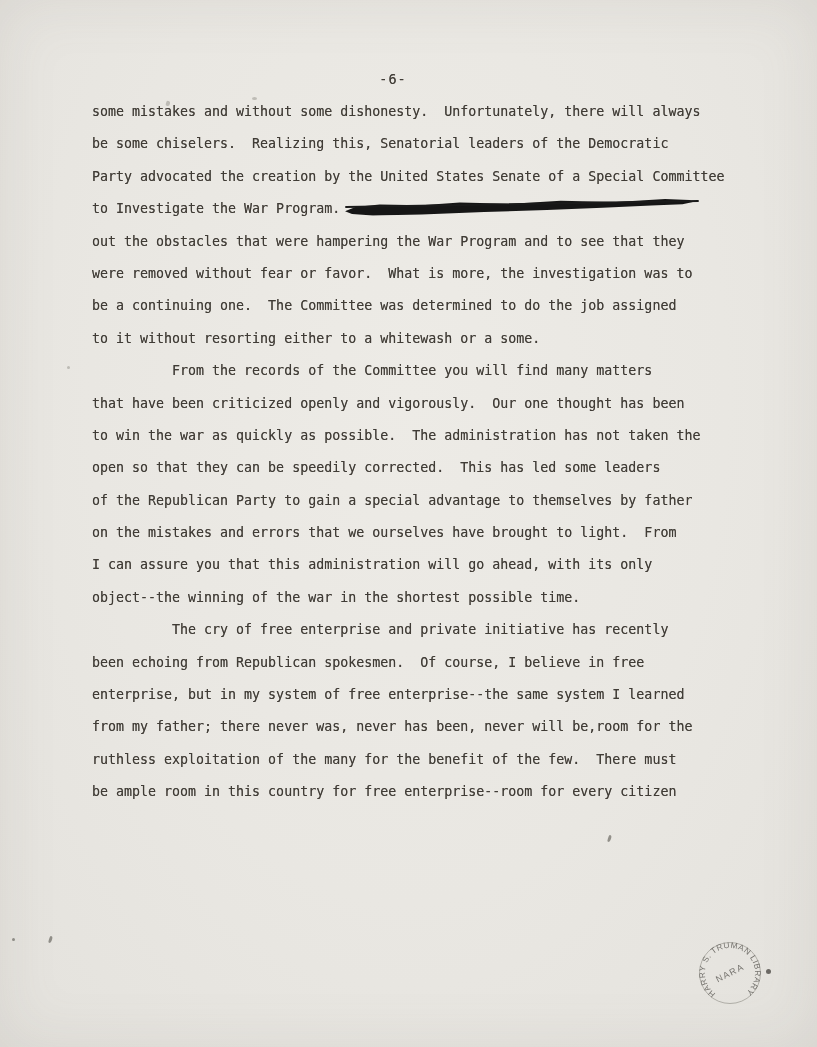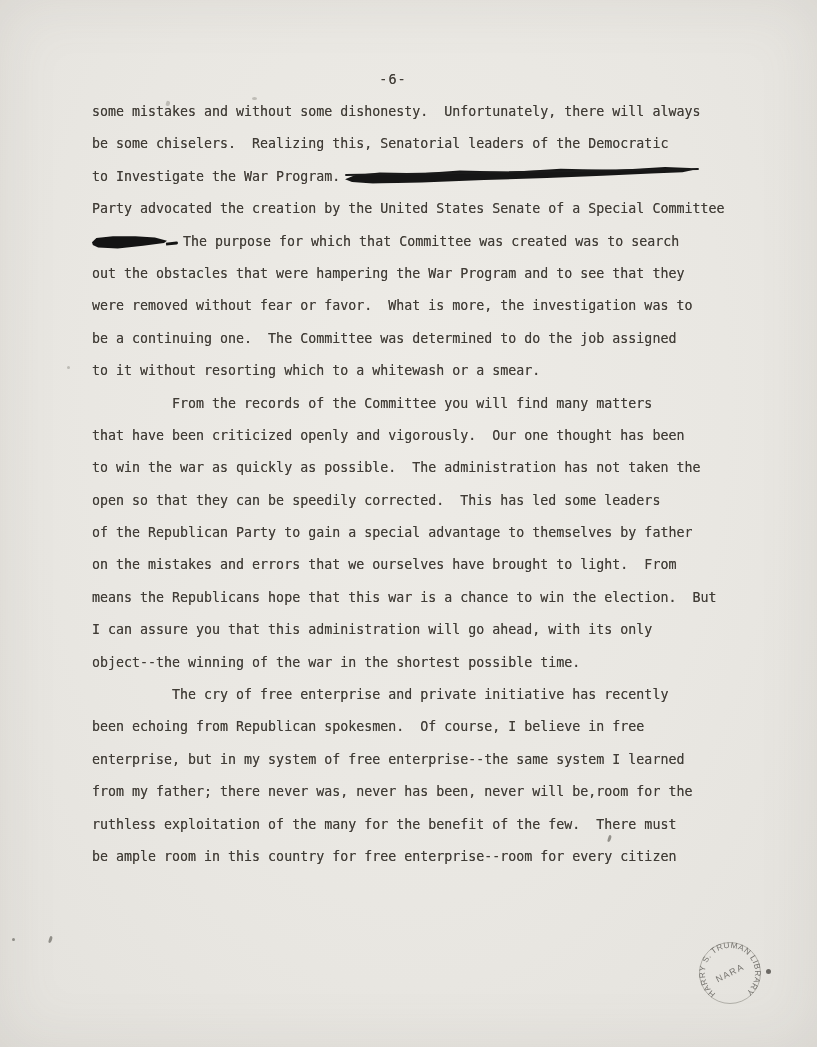--- a/index.html
+++ b/index.html
@@ -55,34 +55,32 @@
 </head>
 <body>
 
 <div class="paper">
 
   <div class="pagenum">-6-</div>
 
   <div class="text-block">
       <div class="line"><span>some mistakes and without some dishonesty.  Unfortunately, there will always</span></div>
       <div class="line"><span>be some chiselers.  Realizing this, Senatorial leaders of the Democratic</span></div>
+      <div class="line"><span>Party advocated the creation by the United States Senate of a Special Committee</span></div>
       <div class="line"><span>to Investigate the War Program.</span><span class="redact redact-long"></span></div>
-      <div class="line"><span>Party advocated the creation by the United States Senate of a Special Committee</span></div>
-      <div class="line"><span class="redact redact-short"></span><span>The purpose for which that Committee was created was to search</span></div>
       <div class="line"><span>out the obstacles that were hampering the War Program and to see that they</span></div>
       <div class="line"><span>were removed without fear or favor.  What is more, the investigation was to</span></div>
       <div class="line"><span>be a continuing one.  The Committee was determined to do the job assigned</span></div>
-      <div class="line"><span>to it without resorting which to a whitewash or a smear.</span></div>
+      <div class="line"><span>to it without resorting either to a whitewash or a some.</span></div>
       <div class="line"><span>          From the records of the Committee you will find many matters</span></div>
       <div class="line"><span>that have been criticized openly and vigorously.  Our one thought has been</span></div>
       <div class="line"><span>to win the war as quickly as possible.  The administration has not taken the</span></div>
       <div class="line"><span>open so that they can be speedily corrected.  This has led some leaders</span></div>
       <div class="line"><span>of the Republican Party to gain a special advantage to themselves by father</span></div>
       <div class="line"><span>on the mistakes and errors that we ourselves have brought to light.  From</span></div>
-      <div class="line"><span>means the Republicans hope that this war is a chance to win the election.  But</span></div>
       <div class="line"><span>I can assure you that this administration will go ahead, with its only</span></div>
       <div class="line"><span>object--the winning of the war in the shortest possible time.</span></div>
       <div class="line"><span>          The cry of free enterprise and private initiative has recently</span></div>
       <div class="line"><span>been echoing from Republican spokesmen.  Of course, I believe in free</span></div>
       <div class="line"><span>enterprise, but in my system of free enterprise--the same system I learned</span></div>
       <div class="line"><span>from my father; there never was, never has been, never will be,room for the</span></div>
       <div class="line"><span>ruthless exploitation of the many for the benefit of the few.  There must</span></div>
       <div class="line"><span>be ample room in this country for free enterprise--room for every citizen</span></div>
     </div>
 

